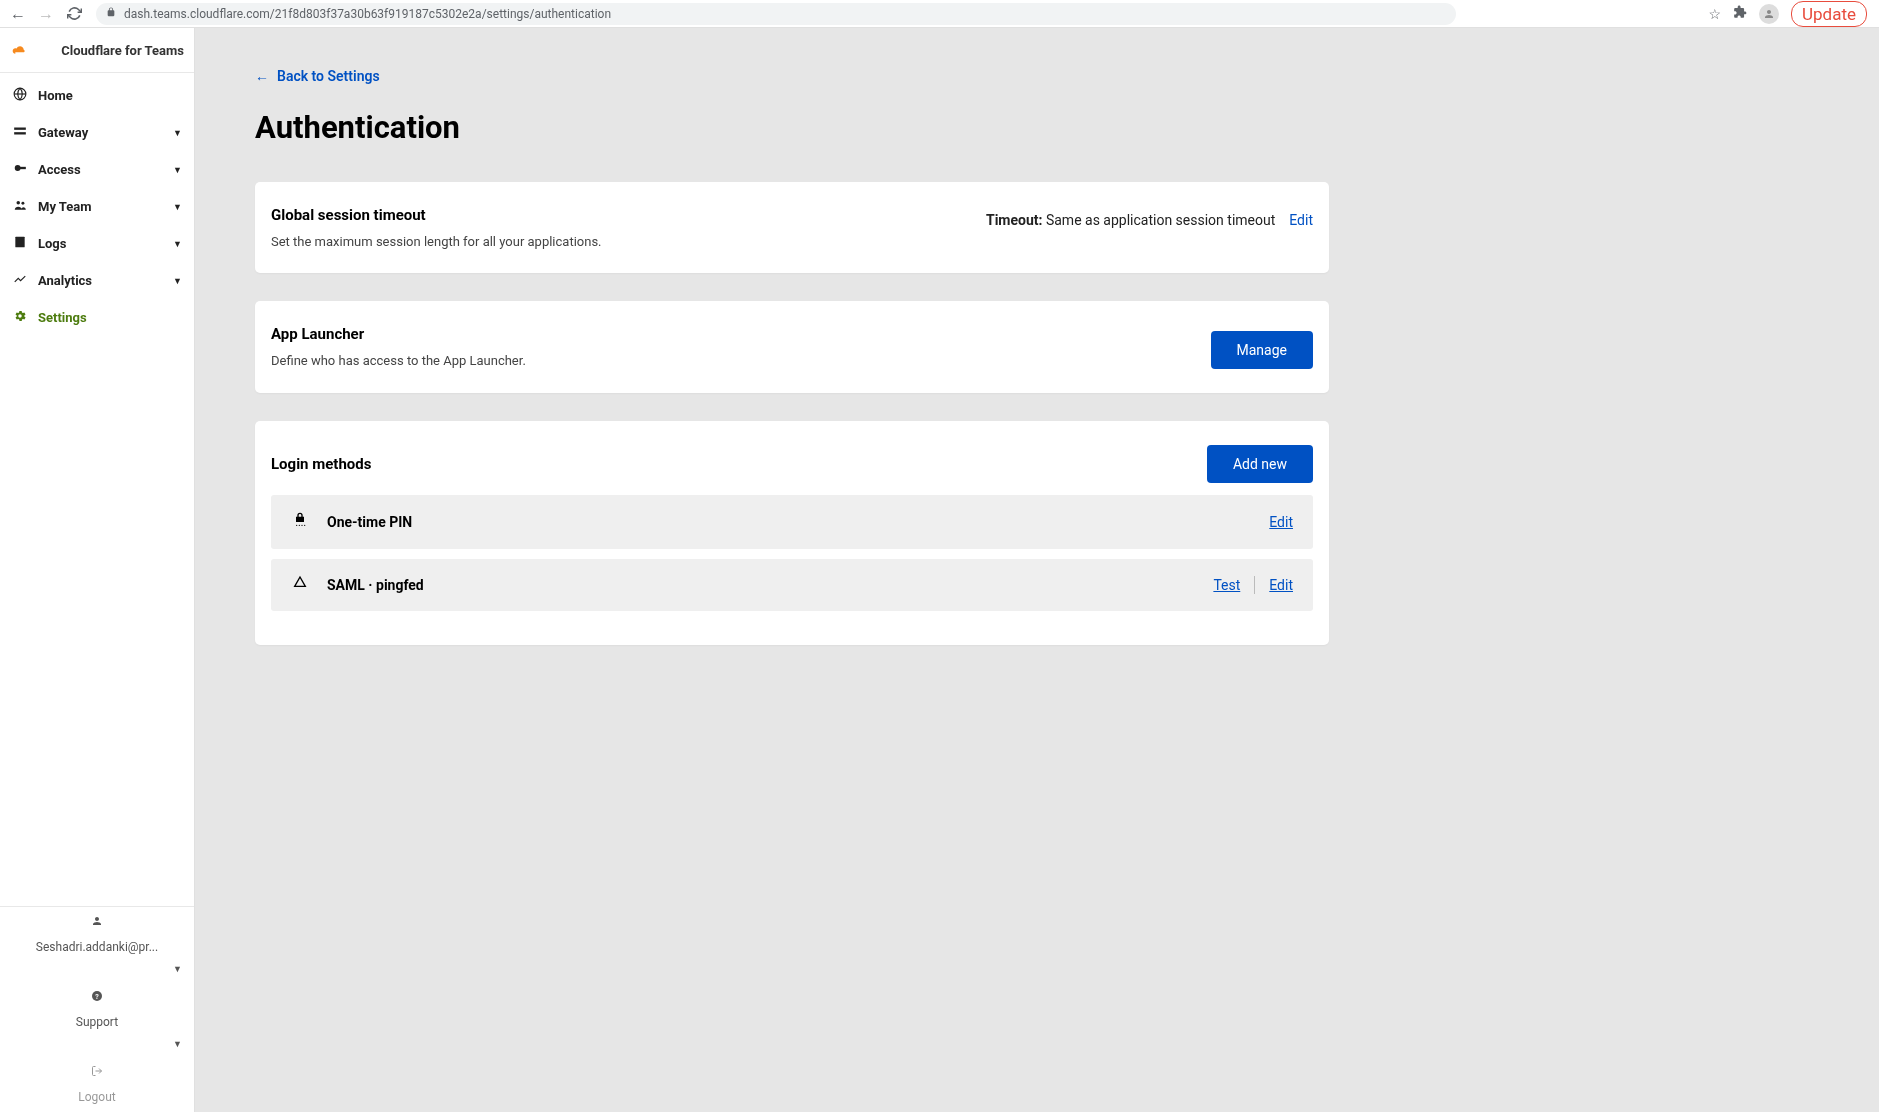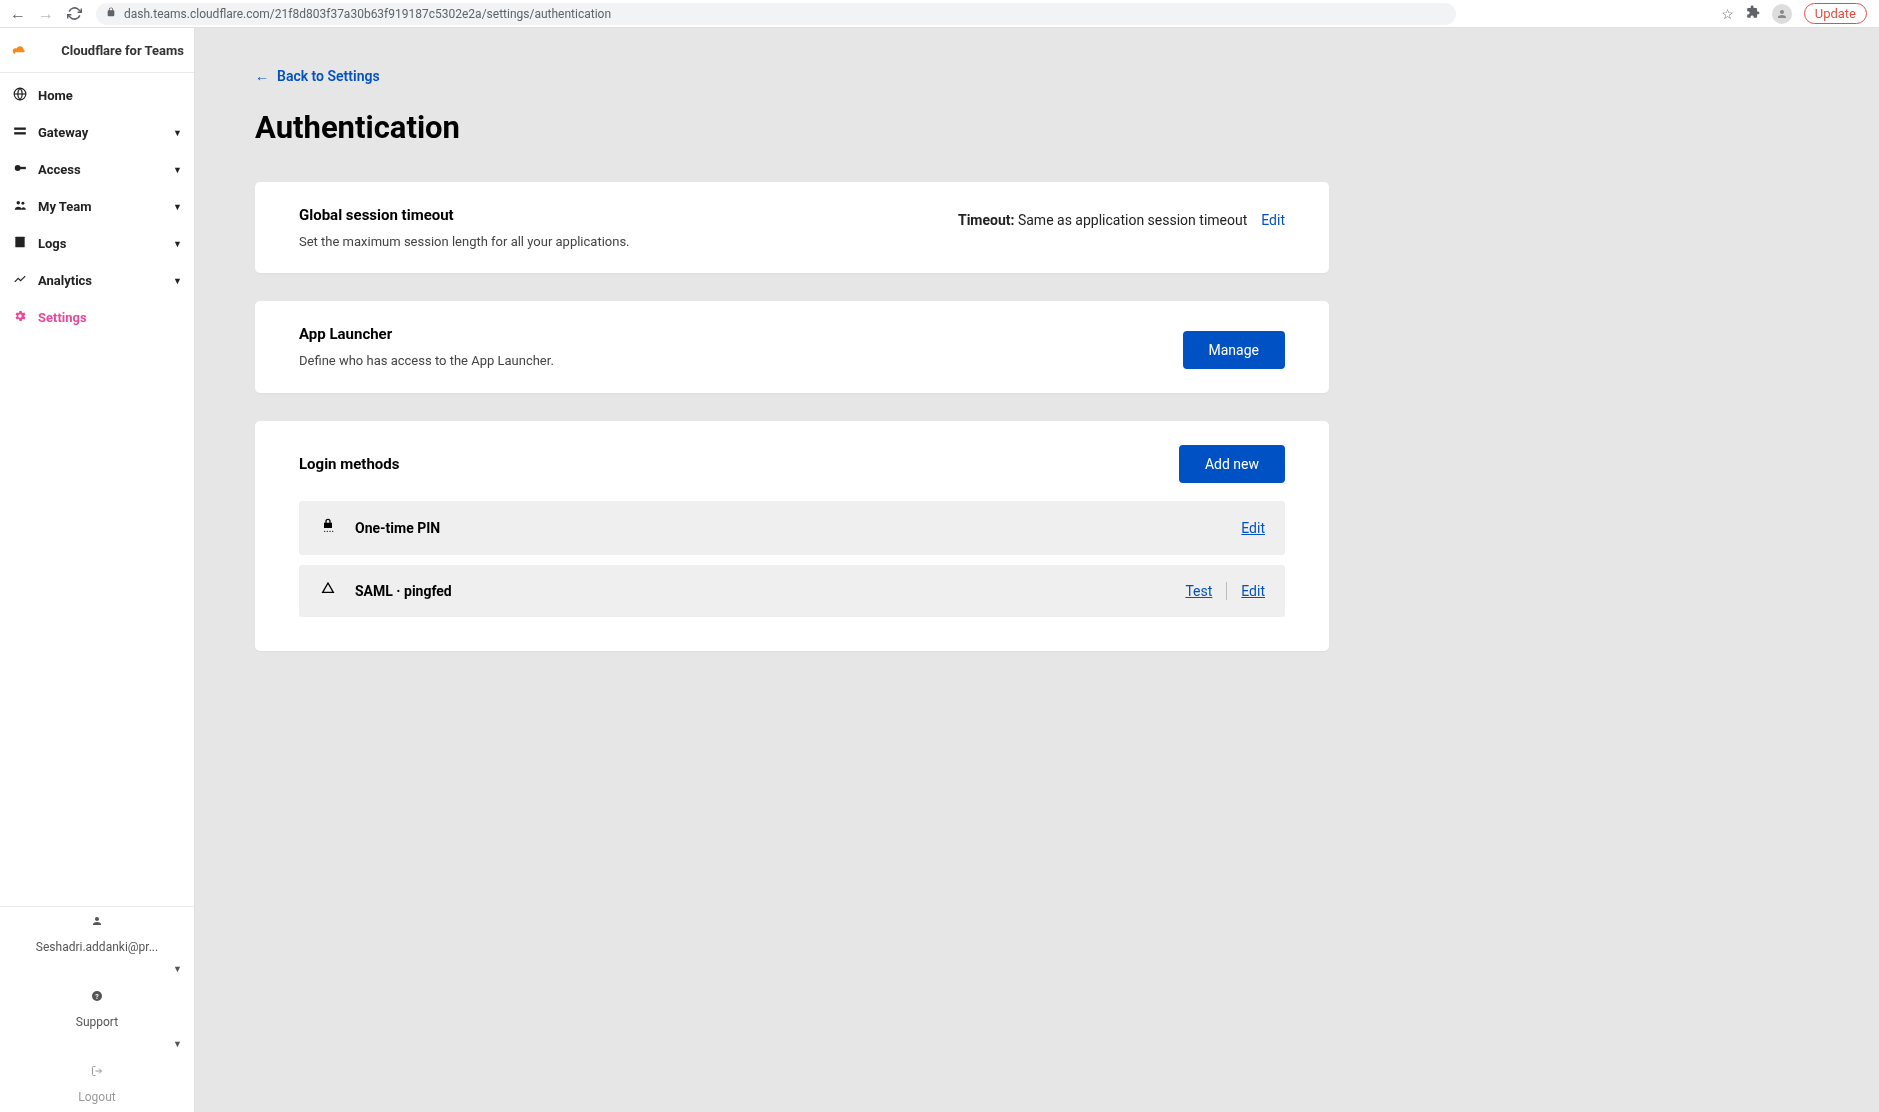--- a/index.html
+++ b/index.html
@@ -83,21 +83,21 @@
       align-items: center;
       justify-content: center;
       font-size: 12px;
       color: #5f6368;
     }
     .update-btn {
       padding: 2px 10px;
       border: 1px solid #e84c3d;
       color: #e84c3d;
       border-radius: 12px;
-      font-size: 13px;
+      font-size: 17px;
       background: #fff;
       cursor: pointer;
     }
 
     .app-container {
       display: flex;
       height: calc(100vh - 28px);
     }
 
     
@@ -133,21 +133,21 @@
       align-items: center;
       padding: 10px 12px;
       font-size: 13px;
       font-weight: 700;
       color: #222;
       cursor: pointer;
       gap: 10px;
       position: relative;
     }
     .nav-item.active {
-      color: #ec4899;
+      color: #4d7c0f;
     }
     .nav-item .nav-icon {
       width: 16px;
       text-align: center;
       font-size: 13px;
       color: inherit;
     }
     .nav-item .chevron {
       margin-left: auto;
       font-size: 9px;
@@ -196,21 +196,21 @@
       font-size: 31px;
       font-weight: 700;
       margin-top: 24px;
       margin-bottom: 36px;
       color: #000;
     }
 
     .card {
       background: #fff;
       border-radius: 5px;
-      padding: 24px 44px;
+      padding: 24px 16px;
       margin-bottom: 28px;
       width: 1074px;
       max-width: 100%;
       box-shadow: 0 1px 2px rgba(0,0,0,0.04);
     }
     .card-row {
       display: flex;
       align-items: flex-start;
       justify-content: space-between;
     }
@@ -248,21 +248,21 @@
       color: #fff;
       border: none;
       padding: 11px 26px;
       font-size: 14px;
       font-weight: 400;
       border-radius: 4px;
       cursor: pointer;
     }
 
     .login-list {
-      margin-top: 18px;
+      margin-top: 12px;
     }
     .login-item {
       background: #efefef;
       border-radius: 3px;
       padding: 16px 20px;
       margin-bottom: 10px;
       display: flex;
       align-items: center;
       gap: 18px;
     }

